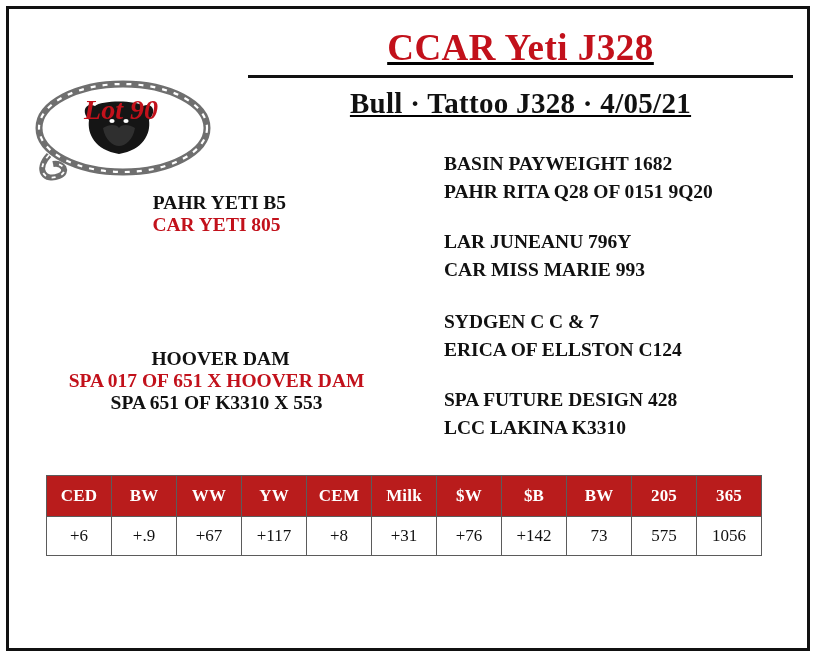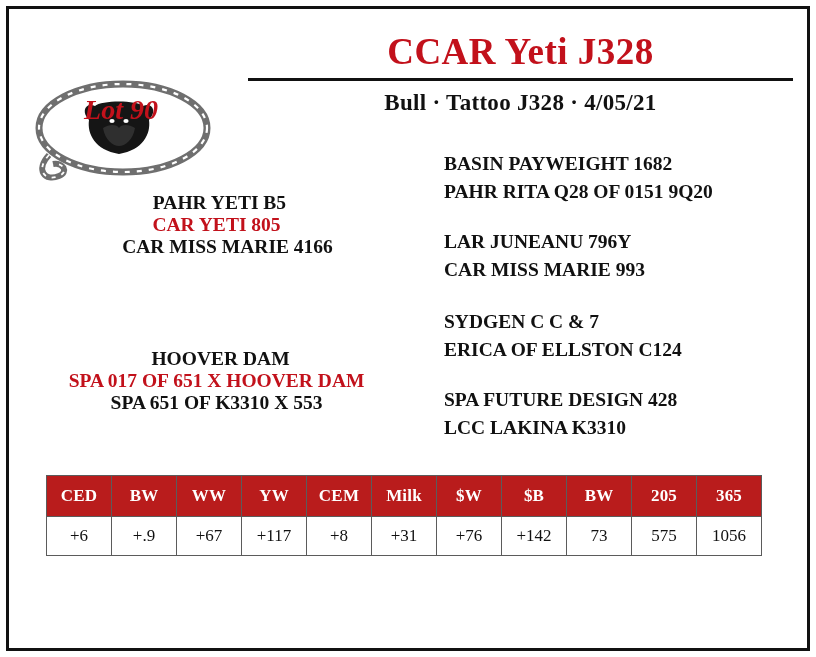--- a/index.html
+++ b/index.html
@@ -48,40 +48,41 @@
   .header-divider {
     width: 3px;
     background: #111111;
     margin: 2px 0 6px 0;
     flex: 0 0 3px;
   }
   .title-cell {
     flex: 1 1 auto;
     position: relative;
     text-align: center;
+    text-decoration: underline;
   }
   .lot-title {
     font-family: "Liberation Serif", serif;
     font-weight: bold;
     font-size: 37px;
     color: #c2111b;
     letter-spacing: 0.5px;
     margin-top: 13px;
     line-height: 1.05;
   }
   .title-rule {
     width: 545px;
     height: 3px;
     background: #111111;
     margin: 7px auto 0 auto;
   }
   .lot-subtitle {
     font-family: "Liberation Serif", serif;
     font-weight: bold;
-    font-size: 23px;
+    font-size: 29px;
     color: #111111;
     margin-top: 9px;
     letter-spacing: 0.3px;
   }
 
   
   .logo {
     position: absolute;
     left: 14px;
     top: 8px;
@@ -204,21 +205,20 @@
       <div class="lot-subtitle">Bull · Tattoo J328 · 4/05/21</div>
     </div>
   </div>
 
   <div class="pedigree">
 
     <div class="ped-left">
       <div class="sire-block">
         <div class="l1">PAHR YETI B5</div>
         <div class="l2">CAR YETI 805</div>
-        <div class="l3">CAR MISS MARIE 4166</div>
       </div>
       <div class="dam-block">
         <div class="l1">HOOVER DAM</div>
         <div class="l2">SPA 017 OF 651 X HOOVER DAM</div>
         <div class="l3">SPA 651 OF K3310 X 553</div>
       </div>
     </div>
 
     <div class="ped-right">
       <div class="gp-group gp-1">

